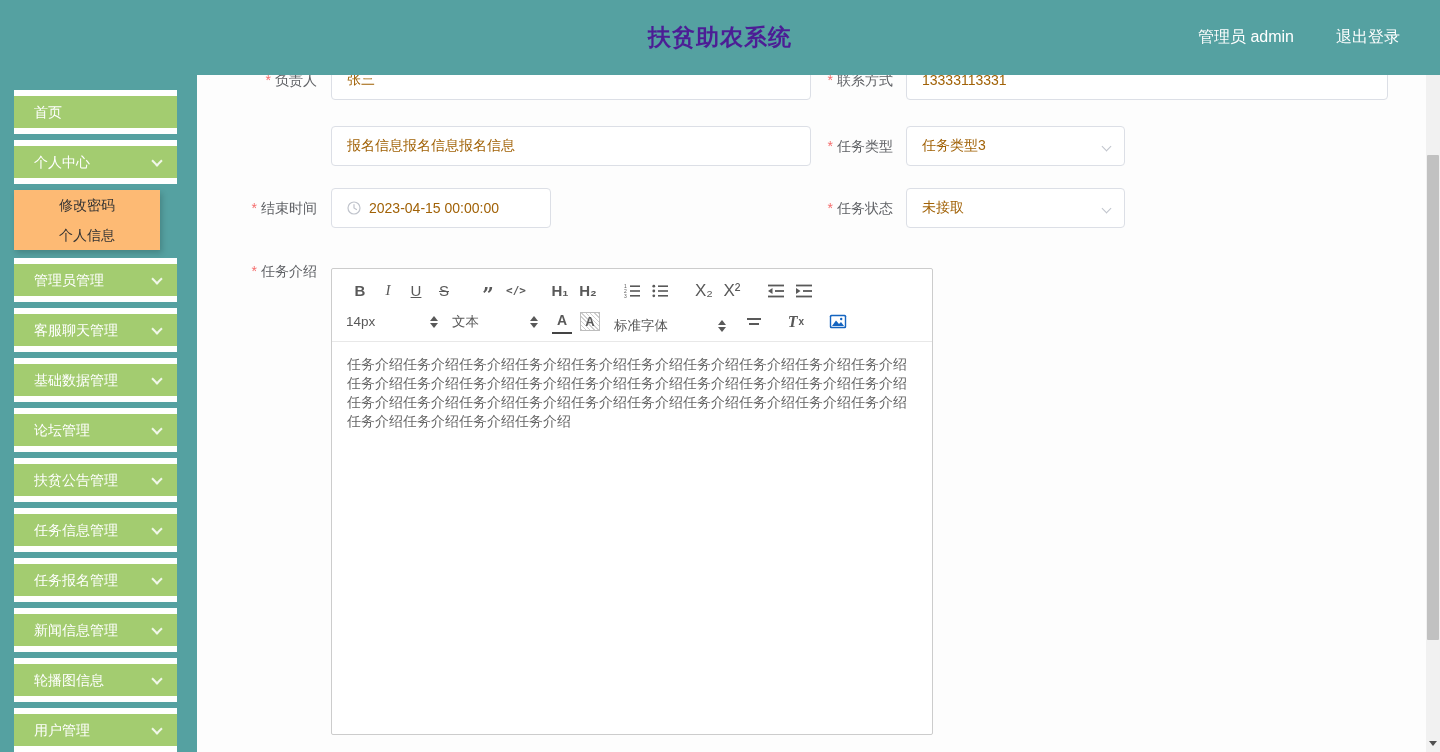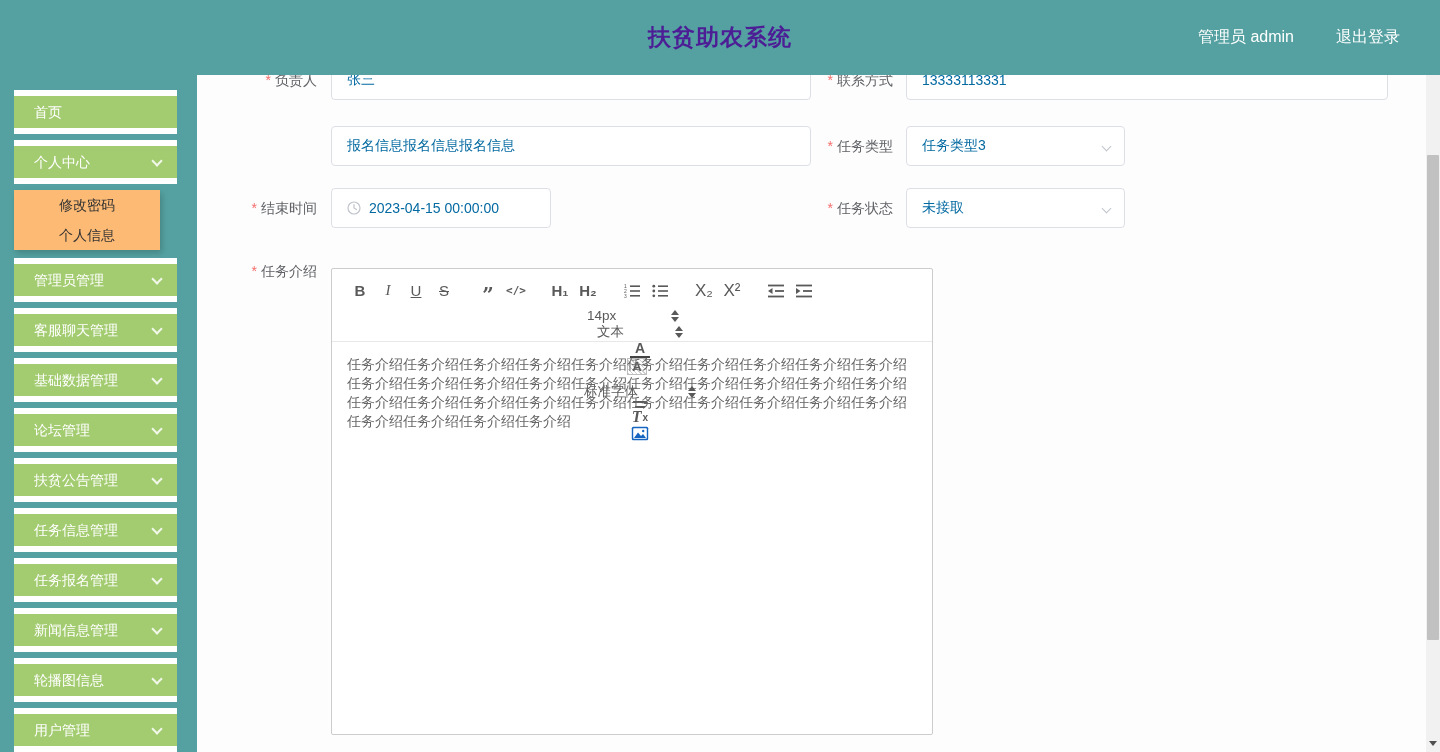--- a/index.html
+++ b/index.html
@@ -38,21 +38,21 @@
     color:#333; font-size:14px; cursor:pointer; }
 
   
   .main { position:absolute; left:197px; top:0; width:1229px; height:677px;
     background:#fdfdfd; overflow:hidden; }
   .f-label { position:absolute; width:120px; text-align:right; font-size:14px;
     color:#606266; }
   .f-label .star { color:#f56c6c; margin-right:4px; font-size:14px; }
   .f-input { position:absolute; height:40px; background:#fff;
     border:1px solid #dcdfe6; border-radius:4px; display:flex; align-items:center;
-    padding:0 15px; font-size:14px; color:#0369a1; cursor:text; }
+    padding:0 15px; font-size:14px; color:#a16207; cursor:text; }
   .f-select { cursor:pointer; }
   .sel-arrow { position:absolute; right:12px; top:16px; width:10px; height:8px; }
   .sel-arrow::before { content:""; position:absolute; left:1px; top:0;
     width:6px; height:6px; border-right:1px solid #c0c4cc;
     border-bottom:1px solid #c0c4cc; transform:rotate(45deg); }
   .clock-icon { width:14px; height:14px; margin-right:8px; flex:0 0 auto; }
 
   
   .lab-r1 { top:-15px; height:40px; line-height:40px; }
   .lab-l  { left:0; }
@@ -300,21 +300,21 @@
             <svg width="18" height="14" viewBox="0 0 18 14">
               <g stroke="#595959" stroke-width="1.8">
                   <path d="M1 1.5 H17"></path>
                   <path d="M8 7 H17"></path>
                   <path d="M1 12.5 H17"></path>
                 </g>
               <path d="M1 4 L5.5 7 L1 10 Z" fill="#595959"></path>
             </svg>
           </span>
         </div>
-        <div class="tb-row" style="margin-top:4px;flex-direction:column;">
+        <div class="tb-row" style="margin-top:4px;">
           <span class="tb-select w-size">
             <span>14px</span>
             <span class="spinner"></span>
           </span>
           <span class="tb-select w-fmt">
             <span>文本</span>
             <span class="spinner"></span>
           </span>
           <span class="tb-btn b-colorA">A</span>
           <span class="tb-btn b-hlA">A</span>

